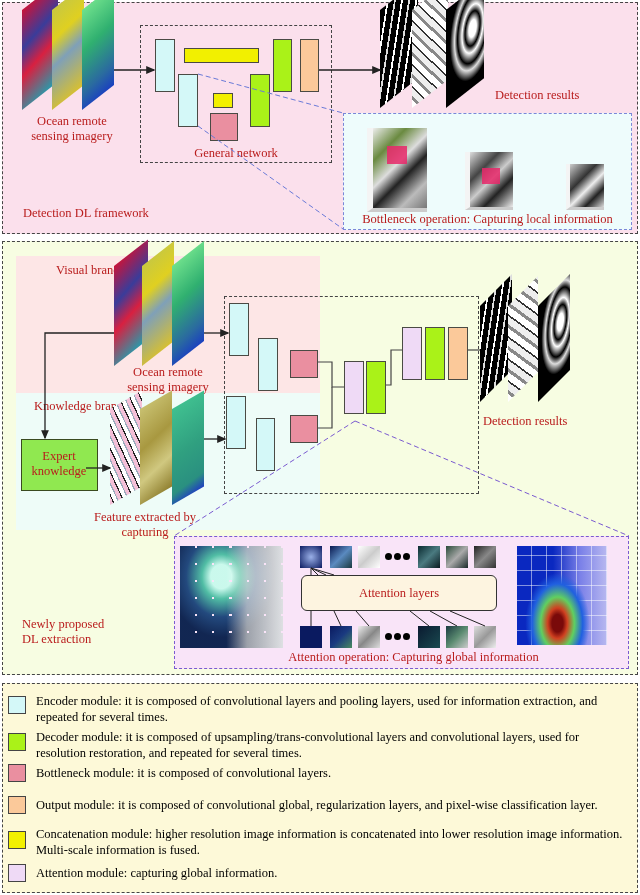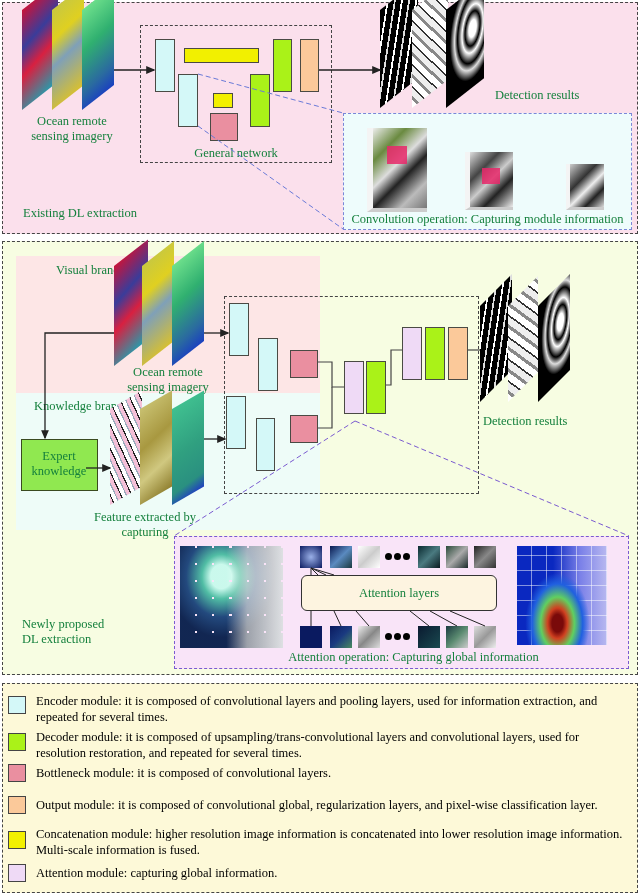--- a/index.html
+++ b/index.html
@@ -1,19 +1,19 @@
 <!DOCTYPE html>
 <html><head>
 <meta charset="utf-8">
 <style>
   html, body { margin:0; padding:0; background:#ffffff; }
   body { width:640px; height:895px; position:relative; overflow:hidden;
          font-family:"Liberation Serif","DejaVu Serif",serif; color:#222; }
   .abs { position:absolute; }
-  .txt { position:absolute; font-size:12.5px; line-height:15px; color:#15803d; white-space:nowrap; }
+  .txt { position:absolute; font-size:12.5px; line-height:15px; color:#b91c1c; white-space:nowrap; }
   .ctr { text-align:center; }
   .dash { border:1.5px dashed #444; box-sizing:border-box; }
   .blk { position:absolute; border:1.5px solid #4a4a44; box-sizing:border-box; }
   .enc { background:#d4f8f8; }
   .dec { background:#aaf218; }
   .bot { background:#ea8fa0; }
   .out { background:#fbc99a; }
   .cat { background:#f2f000; }
   .att { background:#efdaf6; }
   svg.ov { position:absolute; left:0; top:0; width:640px; height:895px; pointer-events:none; }
@@ -54,23 +54,23 @@
 <div class="txt" style="left:495px;top:88px;">Detection results</div>
 
 <div class="abs" style="left:343px;top:113px;width:289px;height:117px;background:#eefcfc;border:1.5px dashed #7a86d8;box-sizing:border-box;"></div>
 <div class="abs" style="left:367px;top:128px;width:60px;height:84px;background:linear-gradient(135deg,#eee 0%,#6a8a40 25%,#ddd 45%,#222 60%,#bbb 80%,#777 100%);border-left:6px solid #f4f4f4;border-bottom:4px solid #ccc;box-sizing:border-box;">
   <div class="abs" style="left:14px;top:18px;width:20px;height:18px;background:#e8286a;opacity:.85;"></div>
 </div>
 <div class="abs" style="left:465px;top:152px;width:48px;height:58px;background:linear-gradient(135deg,#ddd 0%,#444 30%,#ccc 50%,#222 70%,#eee 100%);border-left:5px solid #f4f4f4;border-bottom:3px solid #ccc;box-sizing:border-box;">
   <div class="abs" style="left:12px;top:16px;width:18px;height:16px;background:#e8286a;opacity:.85;"></div>
 </div>
 <div class="abs" style="left:566px;top:164px;width:38px;height:46px;background:linear-gradient(135deg,#ccc 0%,#333 35%,#eee 55%,#222 75%,#ddd 100%);border-left:4px solid #f4f4f4;border-bottom:3px solid #ccc;box-sizing:border-box;"></div>
-<div class="txt ctr" style="left:343px;top:212px;width:289px;">Convolution operation: Capturing module information</div>
-
-<div class="txt" style="left:23px;top:206px;">Existing DL extraction</div>
+<div class="txt ctr" style="left:343px;top:212px;width:289px;">Bottleneck operation: Capturing local information</div>
+
+<div class="txt" style="left:23px;top:206px;">Detection DL framework</div>
 
 <div class="abs dash" style="left:2px;top:241px;width:636px;height:434px;background:#f7fde2;"></div>
 <div class="abs" style="left:16px;top:256px;width:304px;height:137px;background:#fde6e6;"></div>
 <div class="abs" style="left:16px;top:393px;width:304px;height:137px;background:#eefcf8;"></div>
 
 <div class="txt" style="left:56px;top:263px;">Visual branch:</div>
 
 <div class="abs" style="left:114px;top:262px;width:95px;height:106px;">
   <div class="abs" style="left:0;top:4px;width:34px;height:100px;background:linear-gradient(160deg,#c8143a 0%,#3a3c9a 35%,#d82040 60%,#20a0b0 100%);transform:skewY(-38deg);transform-origin:0 100%;"></div>
   <div class="abs" style="left:28px;top:4px;width:32px;height:100px;background:linear-gradient(170deg,#c8c840 0%,#e0d020 30%,#7fa0b8 55%,#d8c030 100%);transform:skewY(-38deg);transform-origin:0 100%;"></div>

